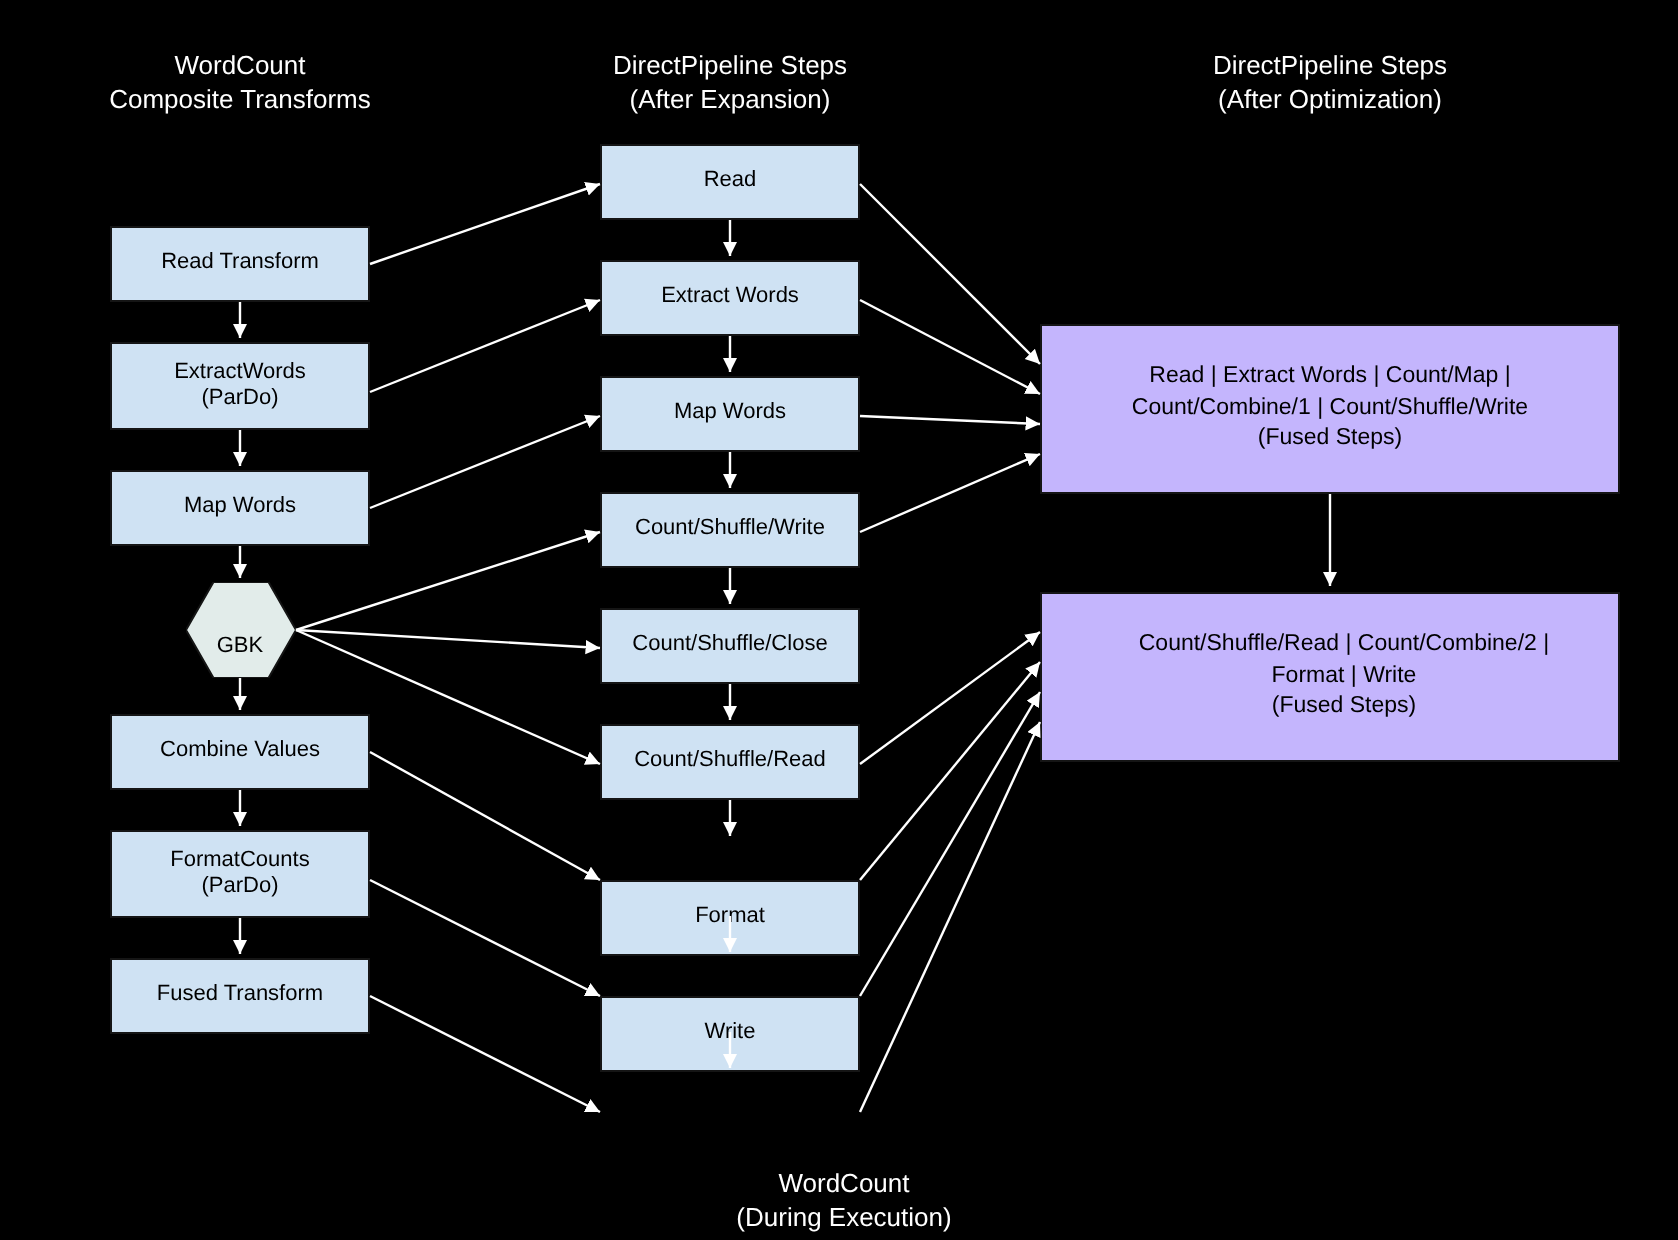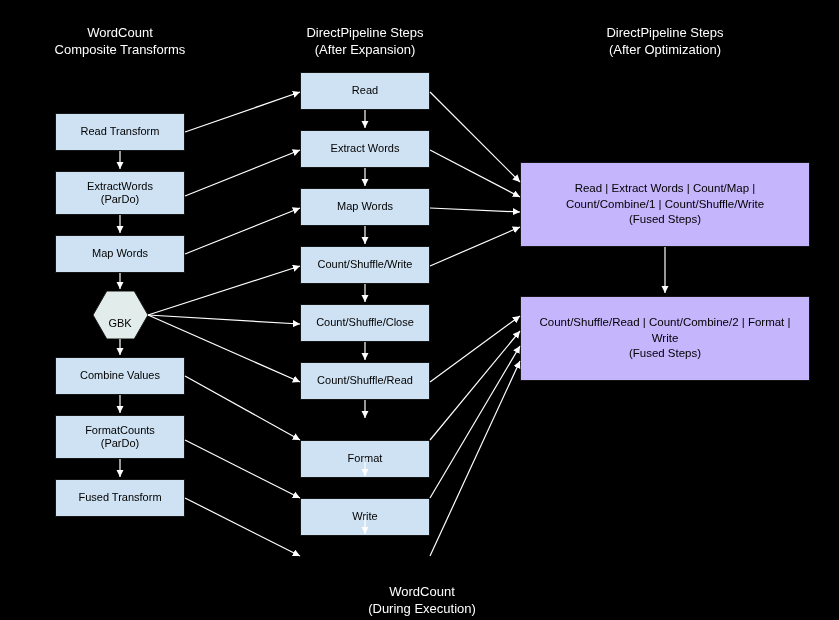--- a/index.html
+++ b/index.html
@@ -146,21 +146,21 @@
   <div class="node-rect">Count/Shuffle/Read</div>
   <div class="gap-arrow"></div>
   <div class="gap-arrow"></div>
   <div class="node-rect">Format</div>
   <div class="gap-arrow"></div>
   <div class="node-rect">Write</div>
 </div>
 
 <div class="big-box" style="left:520px; top:162px;">Read | Extract Words | Count/Map | Count/Combine/1 | Count/Shuffle/Write<br>(Fused Steps)</div>
 
-<div class="big-box" style="left:520px; top:296px;">Count/Shuffle/Read | Count/Combine/2 | Format | Write<br>(Fused Steps)</div>
+<div class="big-box" style="left:520px; top:296px;padding-left:30px;">Count/Shuffle/Read | Count/Combine/2 | Format | Write<br>(Fused Steps)</div>
 
 <svg class="overlay">
   <defs>
     <marker id="ah" markerWidth="8" markerHeight="8" refX="6" refY="3" orient="auto">
       <path d="M0,0 L6,3 L0,6 Z" fill="#fff"></path>
     </marker>
   </defs>
 
   <g stroke="#fff" stroke-width="1.2" marker-end="url(#ah)">
     <line x1="120" y1="151" x2="120" y2="169"></line>

